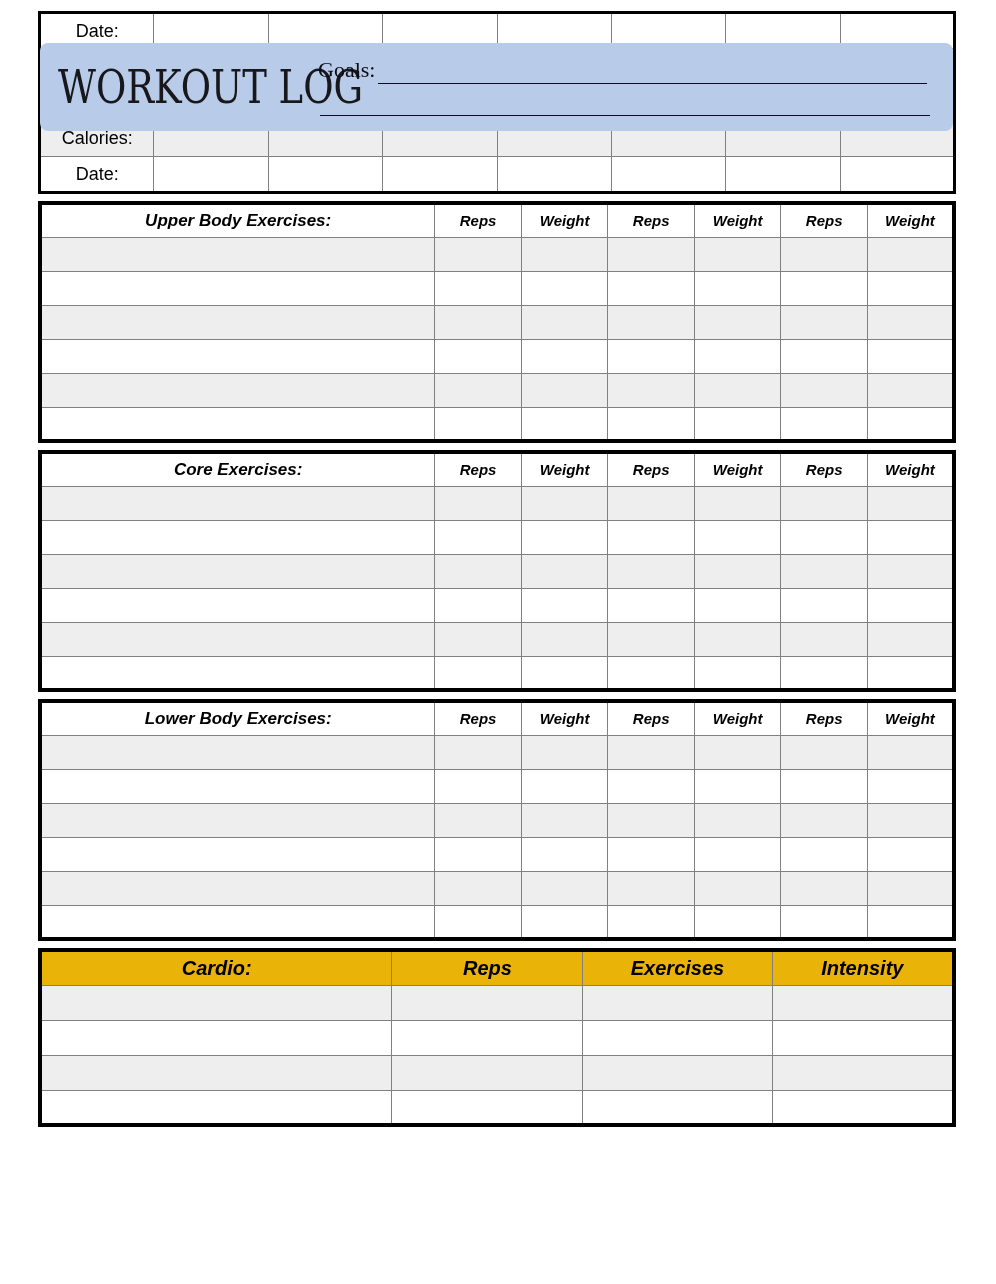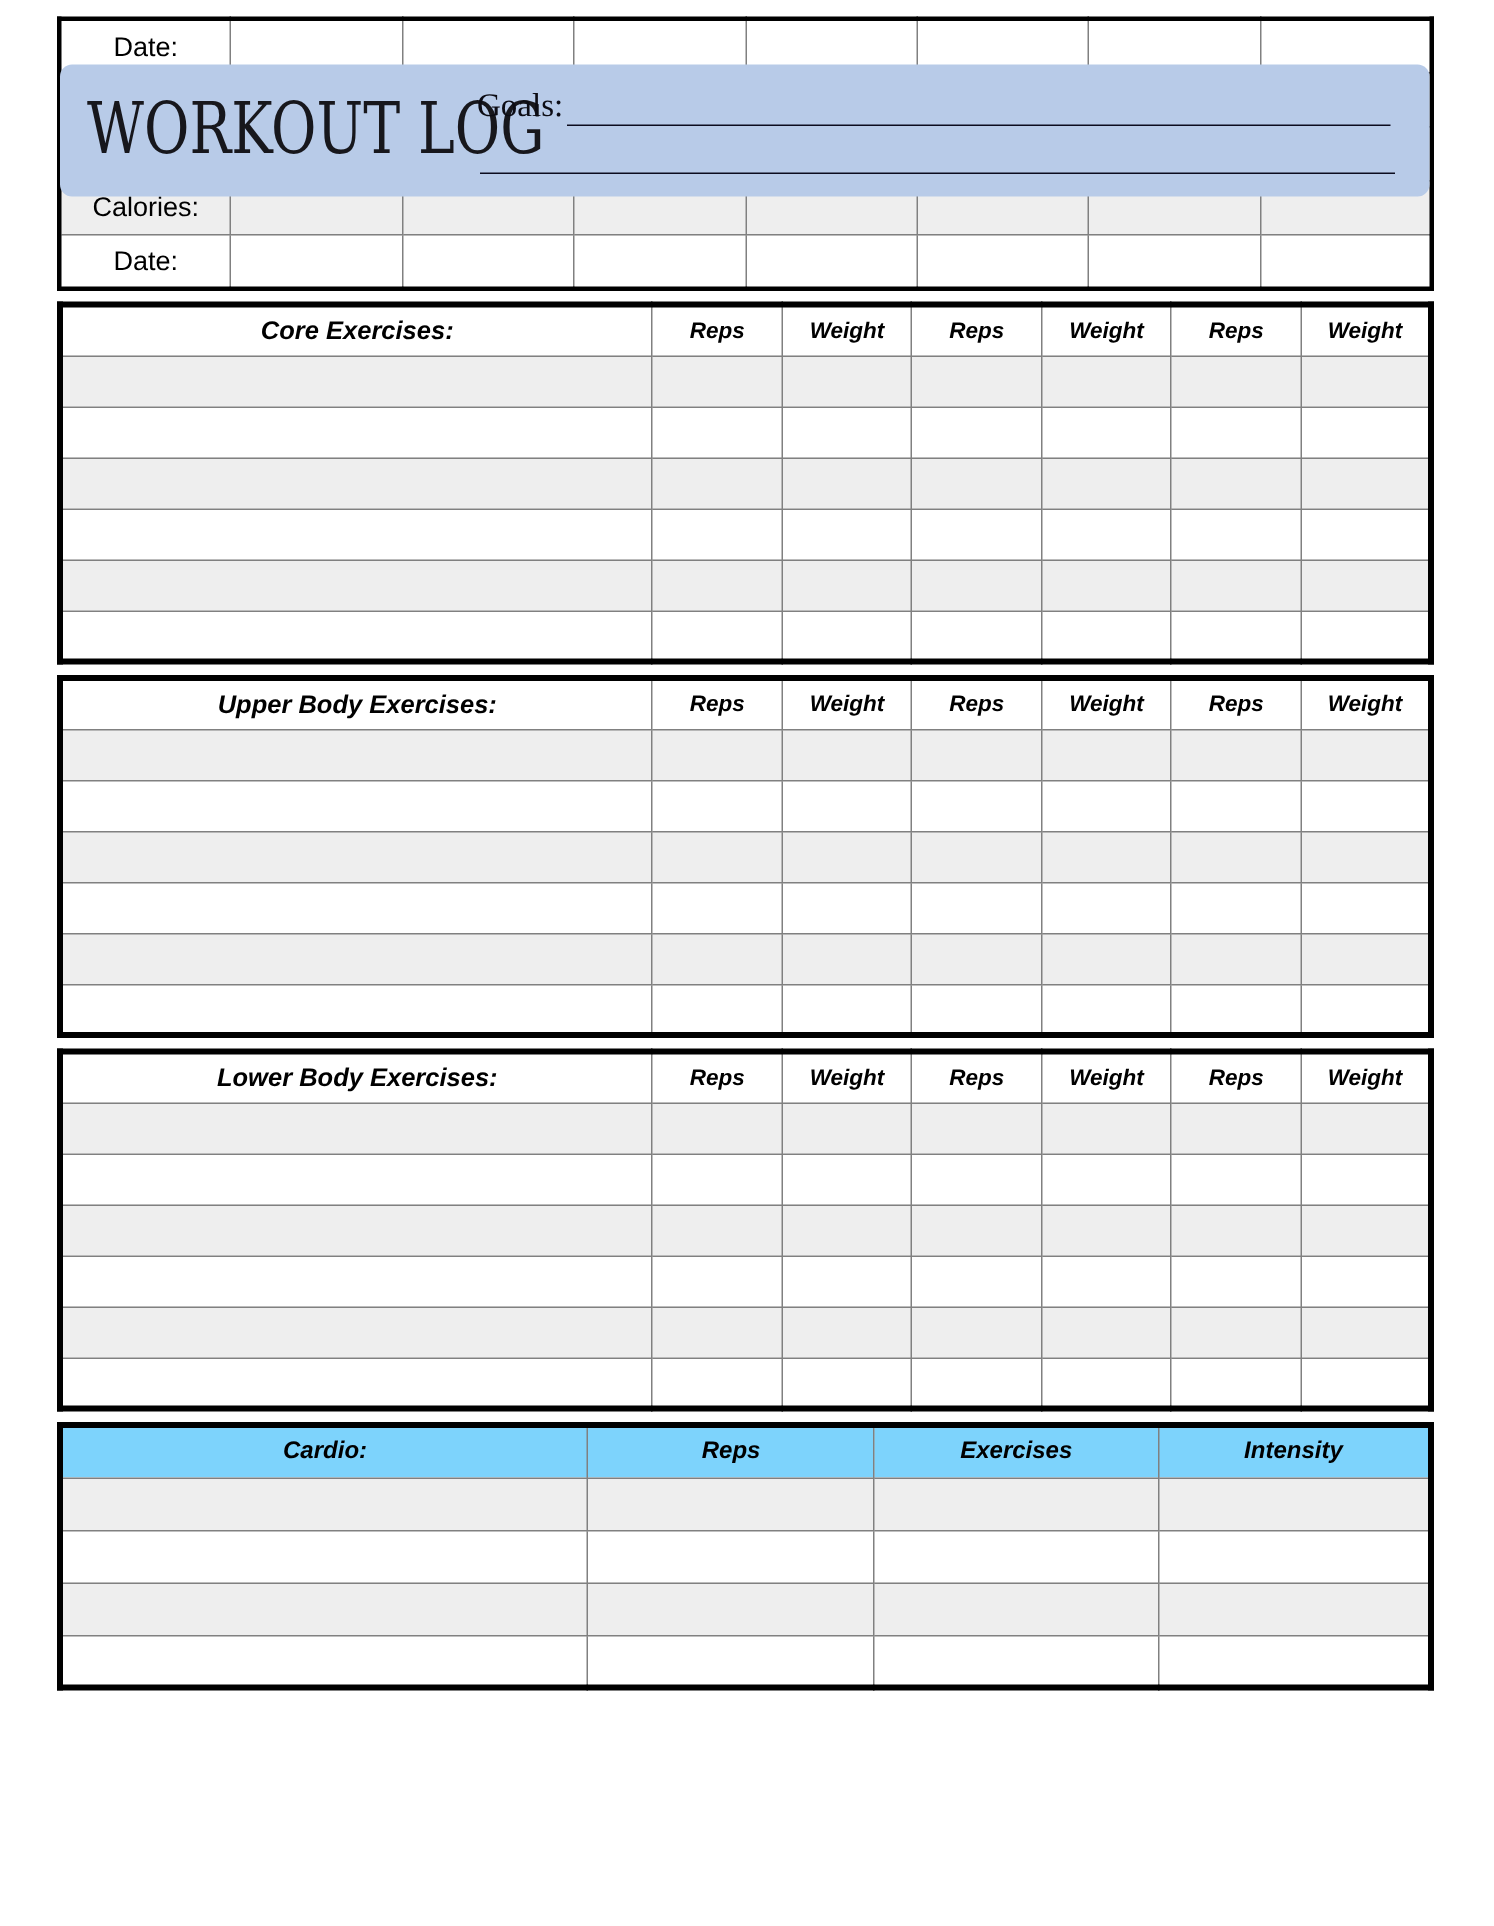--- a/index.html
+++ b/index.html
@@ -87,24 +87,24 @@
     color: #000000;
   }
   .section-table th.name-col { font-size: 17px; }
   .section-table td { height: 34px; }
   .section-table tbody tr:nth-child(odd) { background: #eeeeee; }
 
   
   .cardio-table { border: 4px solid #000000; margin-top: 7px; }
   .cardio-table th {
     height: 35px;
-    background: #7dd3fc;
+    background: #eab308;
     font-style: italic;
     font-weight: bold;
-    font-size: 16px;
+    font-size: 20px;
     text-align: center;
     color: #000000;
   }
   .cardio-table td { height: 35px; }
   .cardio-table tbody tr:nth-child(odd) { background: #eeeeee; }
 </style>
 </head>
 <body>
 
 <div class="page">
@@ -186,21 +186,21 @@
       <col style="width:43.2%">
         <col style="width:9.4667%">
         <col style="width:9.4667%">
         <col style="width:9.4667%">
       <col style="width:9.4667%">
         <col style="width:9.4667%">
         <col style="width:9.4667%">
     </colgroup>
     <thead>
       <tr>
-        <th class="name-col">Core Exercises:</th>
+        <th class="name-col">Upper Body Exercises:</th>
         <th>Reps</th>
         <th>Weight</th>
         <th>Reps</th>
         <th>Weight</th>
         <th>Reps</th>
         <th>Weight</th>
       </tr>
     </thead>
     <tbody>
         <tr>
@@ -265,21 +265,21 @@
       <col style="width:43.2%">
         <col style="width:9.4667%">
         <col style="width:9.4667%">
         <col style="width:9.4667%">
       <col style="width:9.4667%">
         <col style="width:9.4667%">
         <col style="width:9.4667%">
     </colgroup>
     <thead>
       <tr>
-        <th class="name-col">Upper Body Exercises:</th>
+        <th class="name-col">Core Exercises:</th>
         <th>Reps</th>
         <th>Weight</th>
         <th>Reps</th>
         <th>Weight</th>
         <th>Reps</th>
         <th>Weight</th>
       </tr>
     </thead>
     <tbody>
         <tr>

